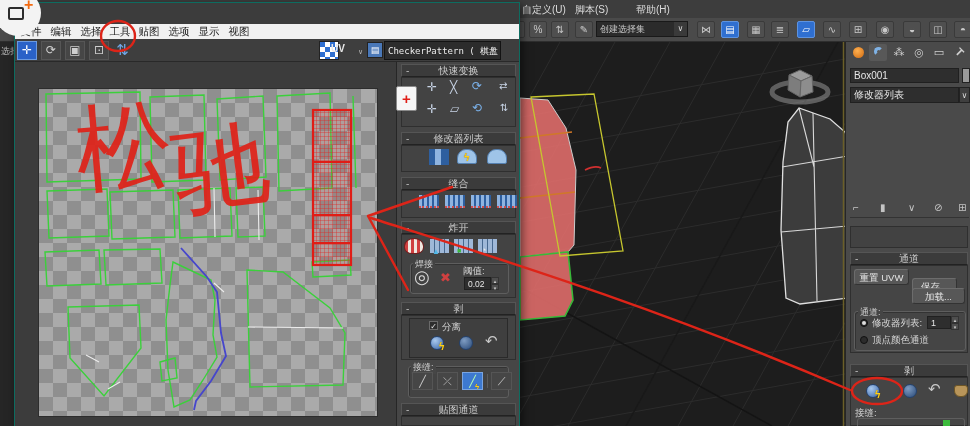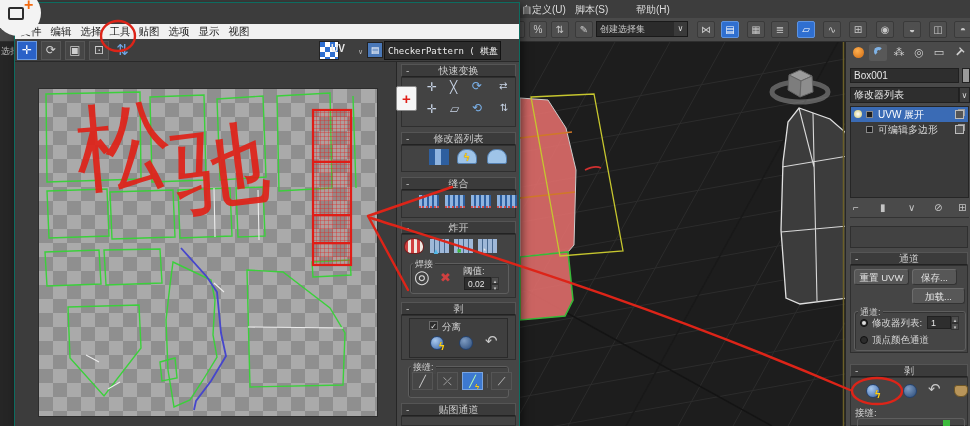--- a/index.html
+++ b/index.html
@@ -133,50 +133,37 @@
     <div class="ctab" style="left:64px"><span>◎</span></div>
     <div class="ctab" style="left:84px"><span>▭</span></div>
     <div class="ctab" style="left:104px"><span style="display:inline-block;transform:rotate(45deg);font-weight:bold">T</span></div>
 
     <div class="abs field" style="left:4px;top:26px;width:109px;height:15px">Box001</div>
     <div class="abs" style="left:116px;top:26px;width:8px;height:15px;background:#9a9a9a;border:1px solid #222"></div>
 
     <div class="abs field" style="left:4px;top:45px;width:109px;height:16px">修改器列表</div>
     <div class="abs" style="left:113px;top:45px;width:11px;height:16px;background:#3f3f3f;border:1px solid #222;color:#ddd;font-size:8px;line-height:15px;text-align:center">∨</div>
 
-    <div class="abs" style="left:4px;top:64px;width:119px;height:92px;background:#3a3a3a;border:1px solid #262626">
-      <div style="position:relative;height:15px;background:#3a6bb5">
-        <span style="position:absolute;left:3px;top:3px;width:8px;height:8px;border-radius:50%;background:radial-gradient(#fff,#cfc66a)"></span>
-        <span style="position:absolute;left:15px;top:4px;width:7px;height:7px;background:#1e1e1e;border:1px solid #888"></span>
-        <span style="position:absolute;left:27px;top:1px;color:#fff;font-size:10px">UVW 展开</span>
-        <span class="page-ico" style="position:absolute;right:4px;top:3px"></span>
-      </div>
-      <div style="position:relative;height:15px">
-        <span style="position:absolute;left:15px;top:4px;width:7px;height:7px;background:#1e1e1e;border:1px solid #888"></span>
-        <span style="position:absolute;left:27px;top:1px;color:#d6d6d6;font-size:10px">可编辑多边形</span>
-        <span class="page-ico" style="position:absolute;right:4px;top:3px"></span>
-      </div>
-    </div>
 
     <div class="abs" style="left:4px;top:160px;width:119px;height:16px;border-bottom:1px solid #333">
       <span style="position:absolute;left:3px;color:#c4c4c4;font-size:10px">⌐</span>
       <span style="position:absolute;left:30px;color:#c4c4c4;font-size:10px">▮</span>
       <span style="position:absolute;left:58px;color:#c4c4c4;font-size:10px">∨</span>
       <span style="position:absolute;left:84px;color:#c4c4c4;font-size:10px">⊘</span>
       <span style="position:absolute;left:108px;color:#c4c4c4;font-size:10px">⊞</span>
     </div>
     <div class="abs" style="left:4px;top:184px;width:118px;height:22px;background:#424242;border:1px solid #2f2f2f"></div>
 
     <div class="abs roll-h" style="left:4px;top:210px;width:118px">
       <span class="dash">-</span>
       <span>通道</span>
     </div>
     <div class="abs" style="left:4px;top:223px;width:118px;height:88px;background:#454545;border:1px solid #2f2f2f">
       <div class="btn" style="position:absolute;left:3px;top:3px;width:55px;height:16px;line-height:15px">重置 UVW</div>
-      <div class="btn" style="position:absolute;left:61px;top:3px;width:45px;height:16px;line-height:15px">保存...</div>
+      <div class="btn" style="position:absolute;left:61px;top:12px;width:45px;height:16px;line-height:15px">保存...</div>
       <div class="btn" style="position:absolute;left:61px;top:22px;width:53px;height:16px;line-height:15px">加载...</div>
       <div class="grp" style="position:absolute;left:3px;top:45px;width:112px;height:40px"></div>
       <span class="grp-l" style="left:7px;top:40px">通道:</span>
       <span class="radio on" style="position:absolute;left:9px;top:53px"></span>
       <span class="lbl" style="position:absolute;left:21px;top:51px">修改器列表:</span>
       <span class="field" style="position:absolute;left:76px;top:50px;width:24px;height:13px;font-size:9px;line-height:10px">1</span>
       <span class="spin" style="position:absolute;left:100px;top:50px;height:7px">▴</span>
       <span class="spin" style="position:absolute;left:100px;top:57px;height:7px">▾</span>
       <span class="radio" style="position:absolute;left:9px;top:70px"></span>
       <span class="lbl" style="position:absolute;left:21px;top:68px">顶点颜色通道</span>

